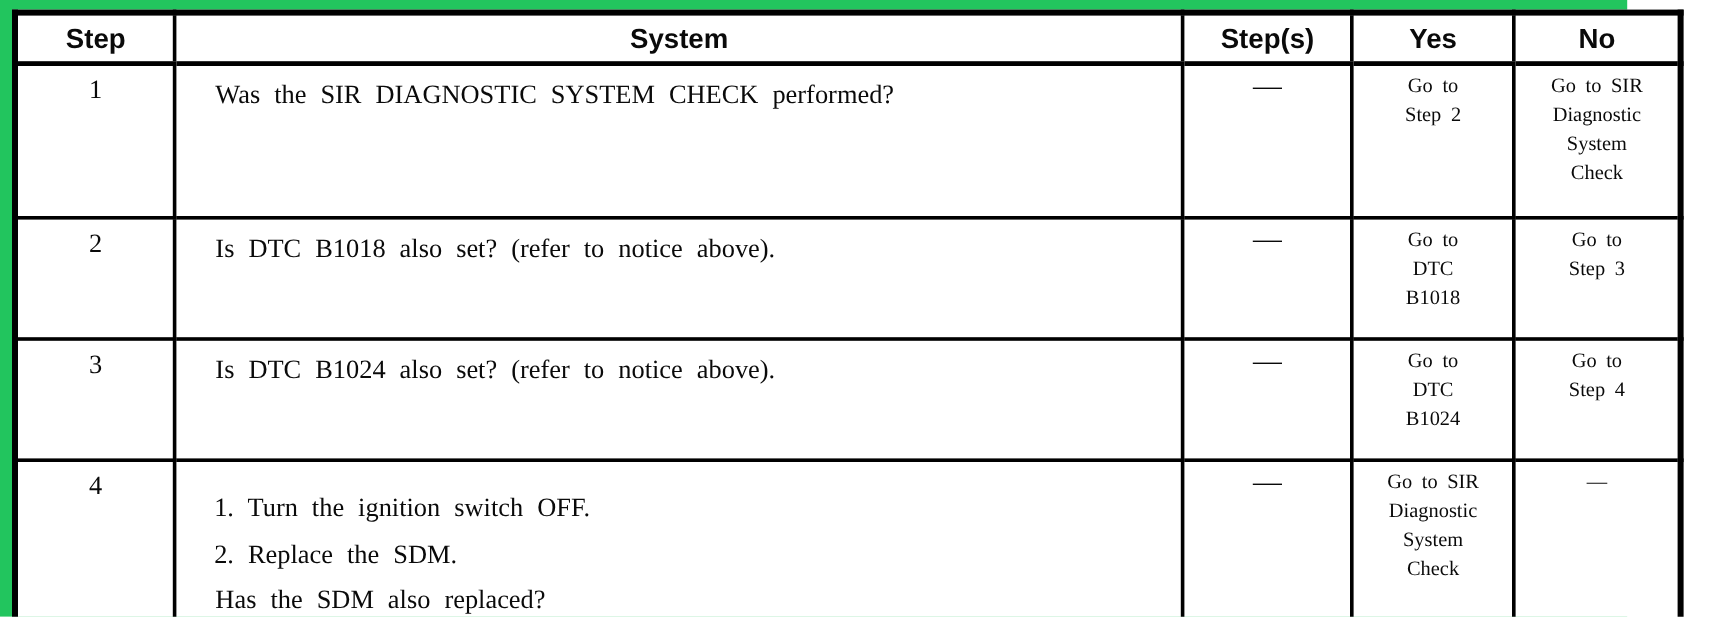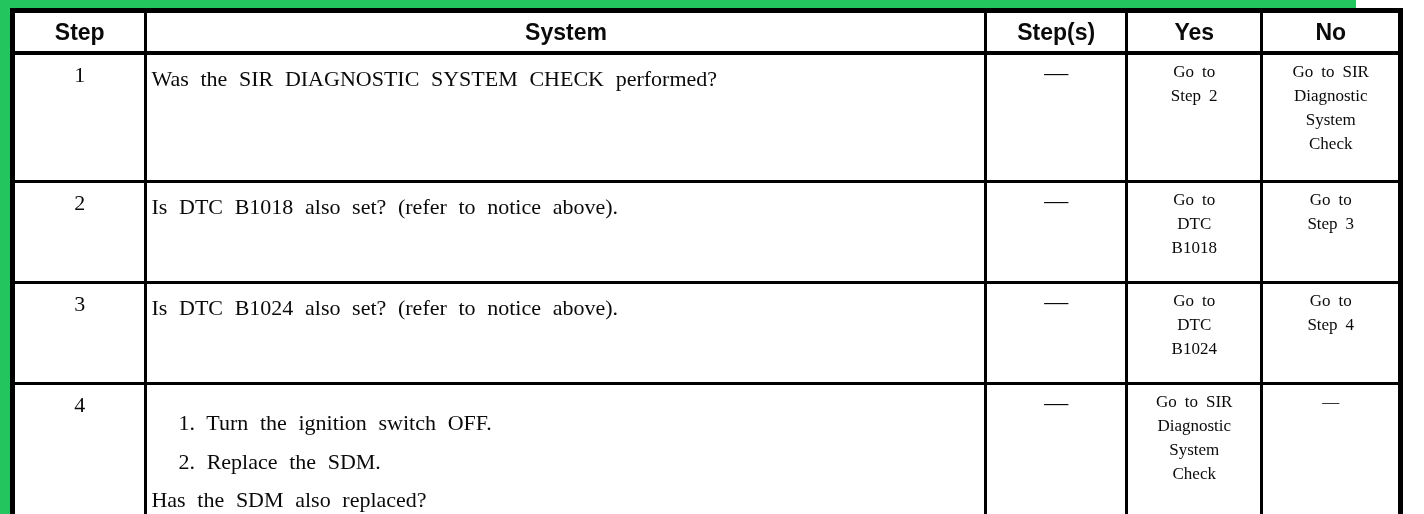--- a/index.html
+++ b/index.html
@@ -55,20 +55,21 @@
     line-height: 1.35;
   }
   td.action-cell .substeps {
     padding-left: 27px;
     white-space: pre-line;
     line-height: 1.8;
     margin-top: 12px;
   }
   td.action-cell .question {
     line-height: 1.6;
+    margin-left: 28px;
   }
   td.values-cell {
     text-align: center;
     padding-top: 4px;
     font-size: 24px;
   }
   td.yes-cell, td.no-cell {
     text-align: center;
     padding-top: 5px;
     white-space: pre-line;

